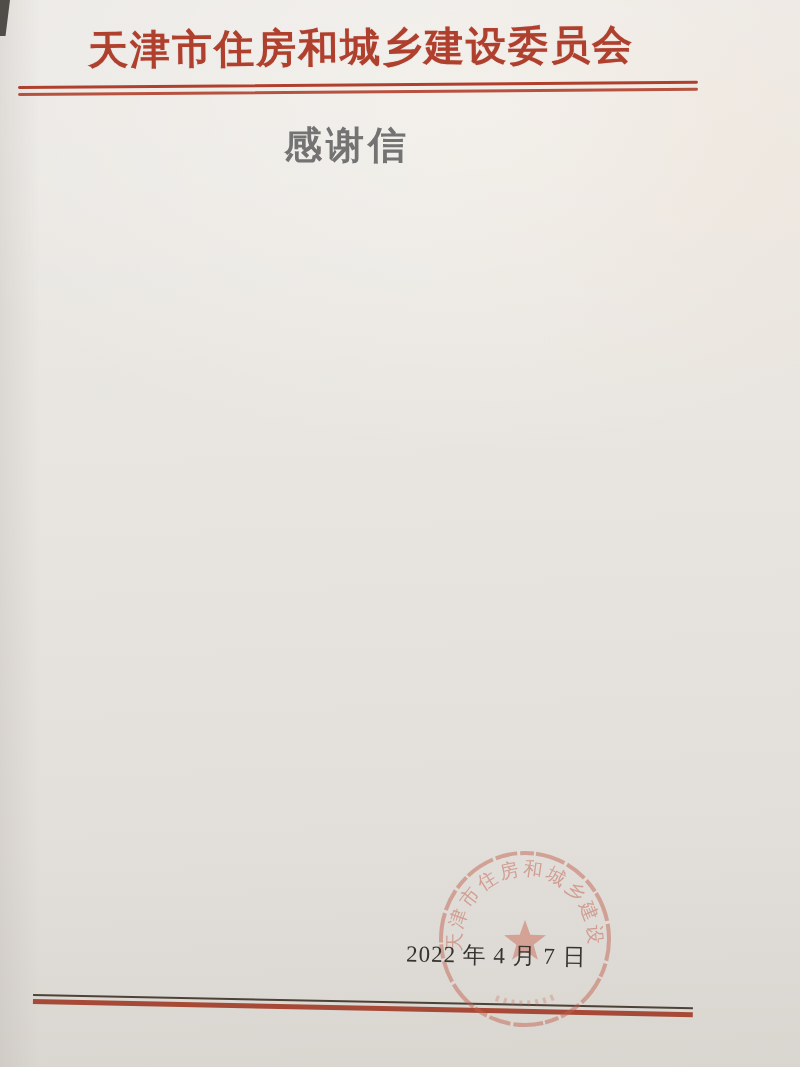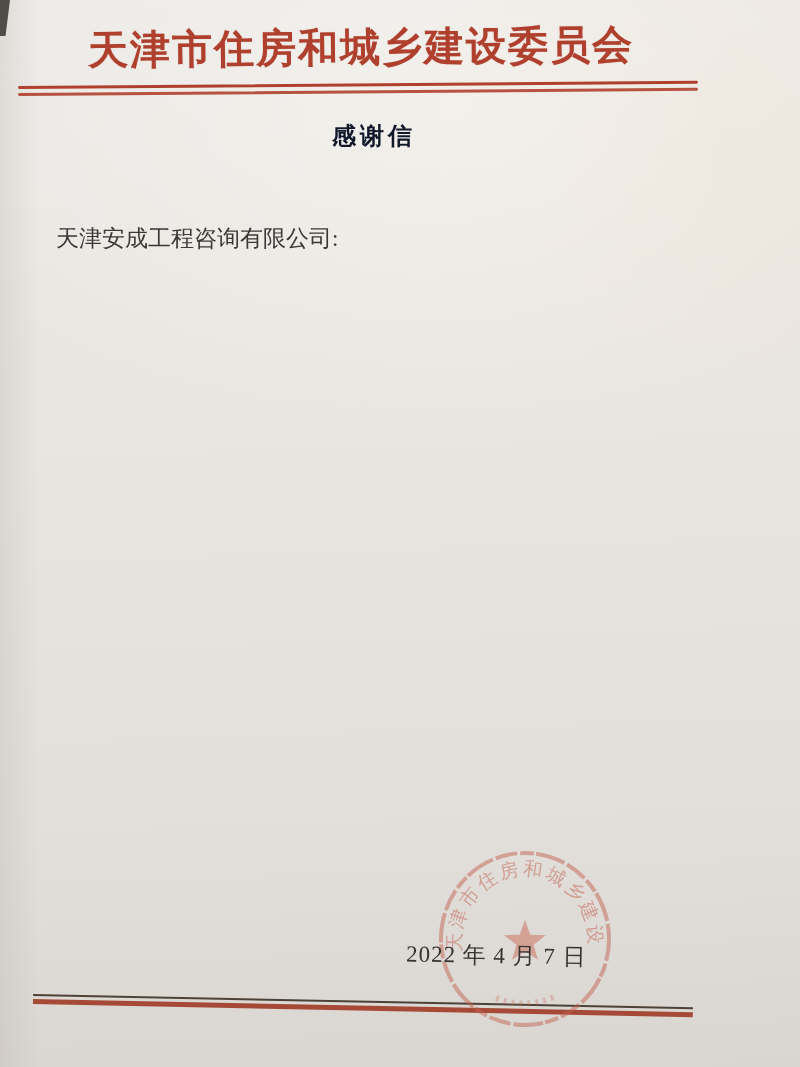--- a/index.html
+++ b/index.html
@@ -27,23 +27,22 @@
   }
   .top-rule{
     position:absolute;top:86px;left:18px;width:680px;
     transform:rotate(-0.45deg);transform-origin:left center;
   }
   .top-rule .rule-red-a{height:3px;background:#b0402e;border-radius:2px;}
   .top-rule .rule-gap{height:4px;}
   .top-rule .rule-red-b{height:3px;background:#b0402e;border-radius:2px;opacity:.9;}
   .letter-title{
     position:absolute;top:120px;left:0;width:694px;
-    text-align:center;font-size:24px;font-weight:bold;color:#0f172a;
+    text-align:center;font-size:38px;font-weight:bold;color:#737373;
     letter-spacing:4px;
-    padding-left:27px;
   }
   .letter-body{
     position:absolute;top:219px;left:56px;width:594px;
     font-size:23px;line-height:39px;color:#3a3734;
     text-align:justify;text-justify:inter-ideograph;
   }
   .letter-body .salutation{margin:0;}
   .letter-body p{margin:0;text-indent:2em;}
   .seal{
     position:absolute;left:436px;top:848px;width:178px;height:182px;
@@ -71,21 +70,20 @@
 
 <div class="top-rule">
   <div class="rule-red-a"></div>
   <div class="rule-gap"></div>
   <div class="rule-red-b"></div>
 </div>
 
 <div class="letter-title">感谢信</div>
 
 <div class="letter-body">
-  <div class="salutation">天津安成工程咨询有限公司:</div>
 </div>
 
 <div class="letter-date">2022 年 4 月 7 日</div>
 
 <svg class="seal" viewBox="0 0 178 182" xmlns="http://www.w3.org/2000/svg">
   <ellipse cx="89" cy="91" rx="84" ry="86" fill="none" stroke="#c2604e" stroke-width="4" stroke-dasharray="22 3 14 2 30 3" opacity="0.48"></ellipse>
   <defs>
     <path id="seal-arc" d="M 26,106 A 64,67 0 1 1 152,106" fill="none"></path>
   </defs>
   <text font-size="19" fill="#c2604e" opacity="0.5" letter-spacing="3" font-family="Liberation Serif, DejaVu Serif, serif">

